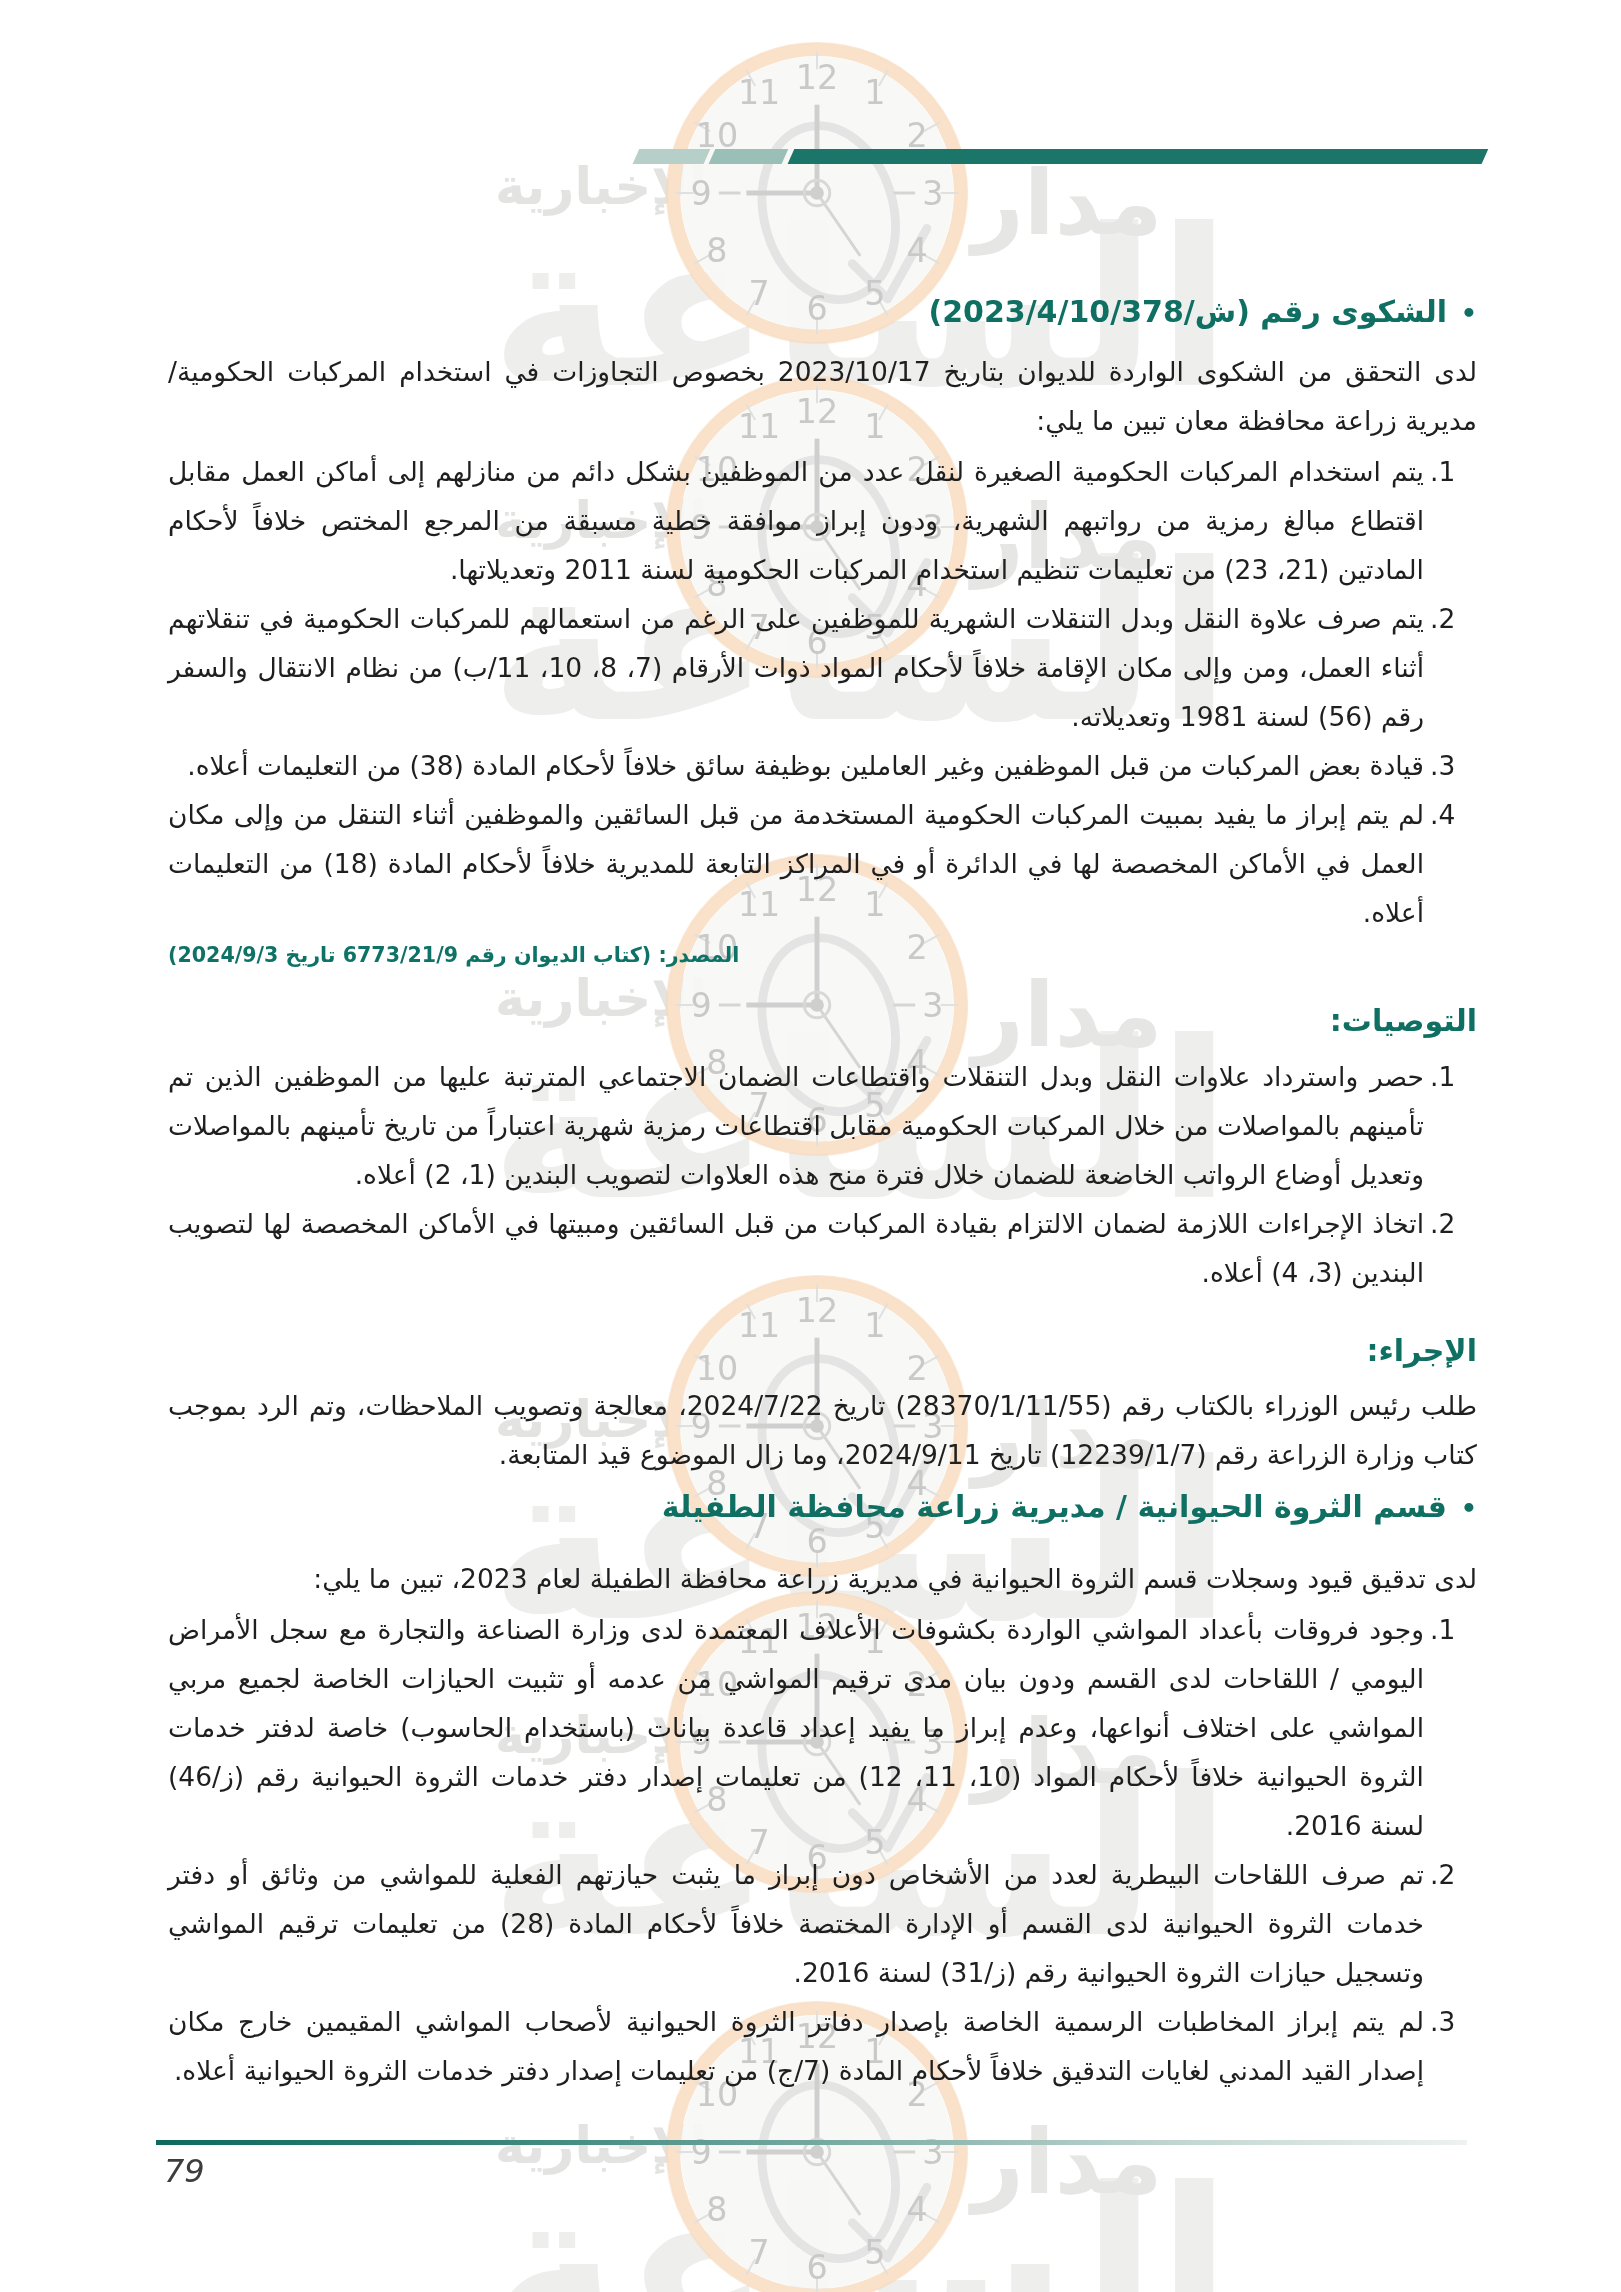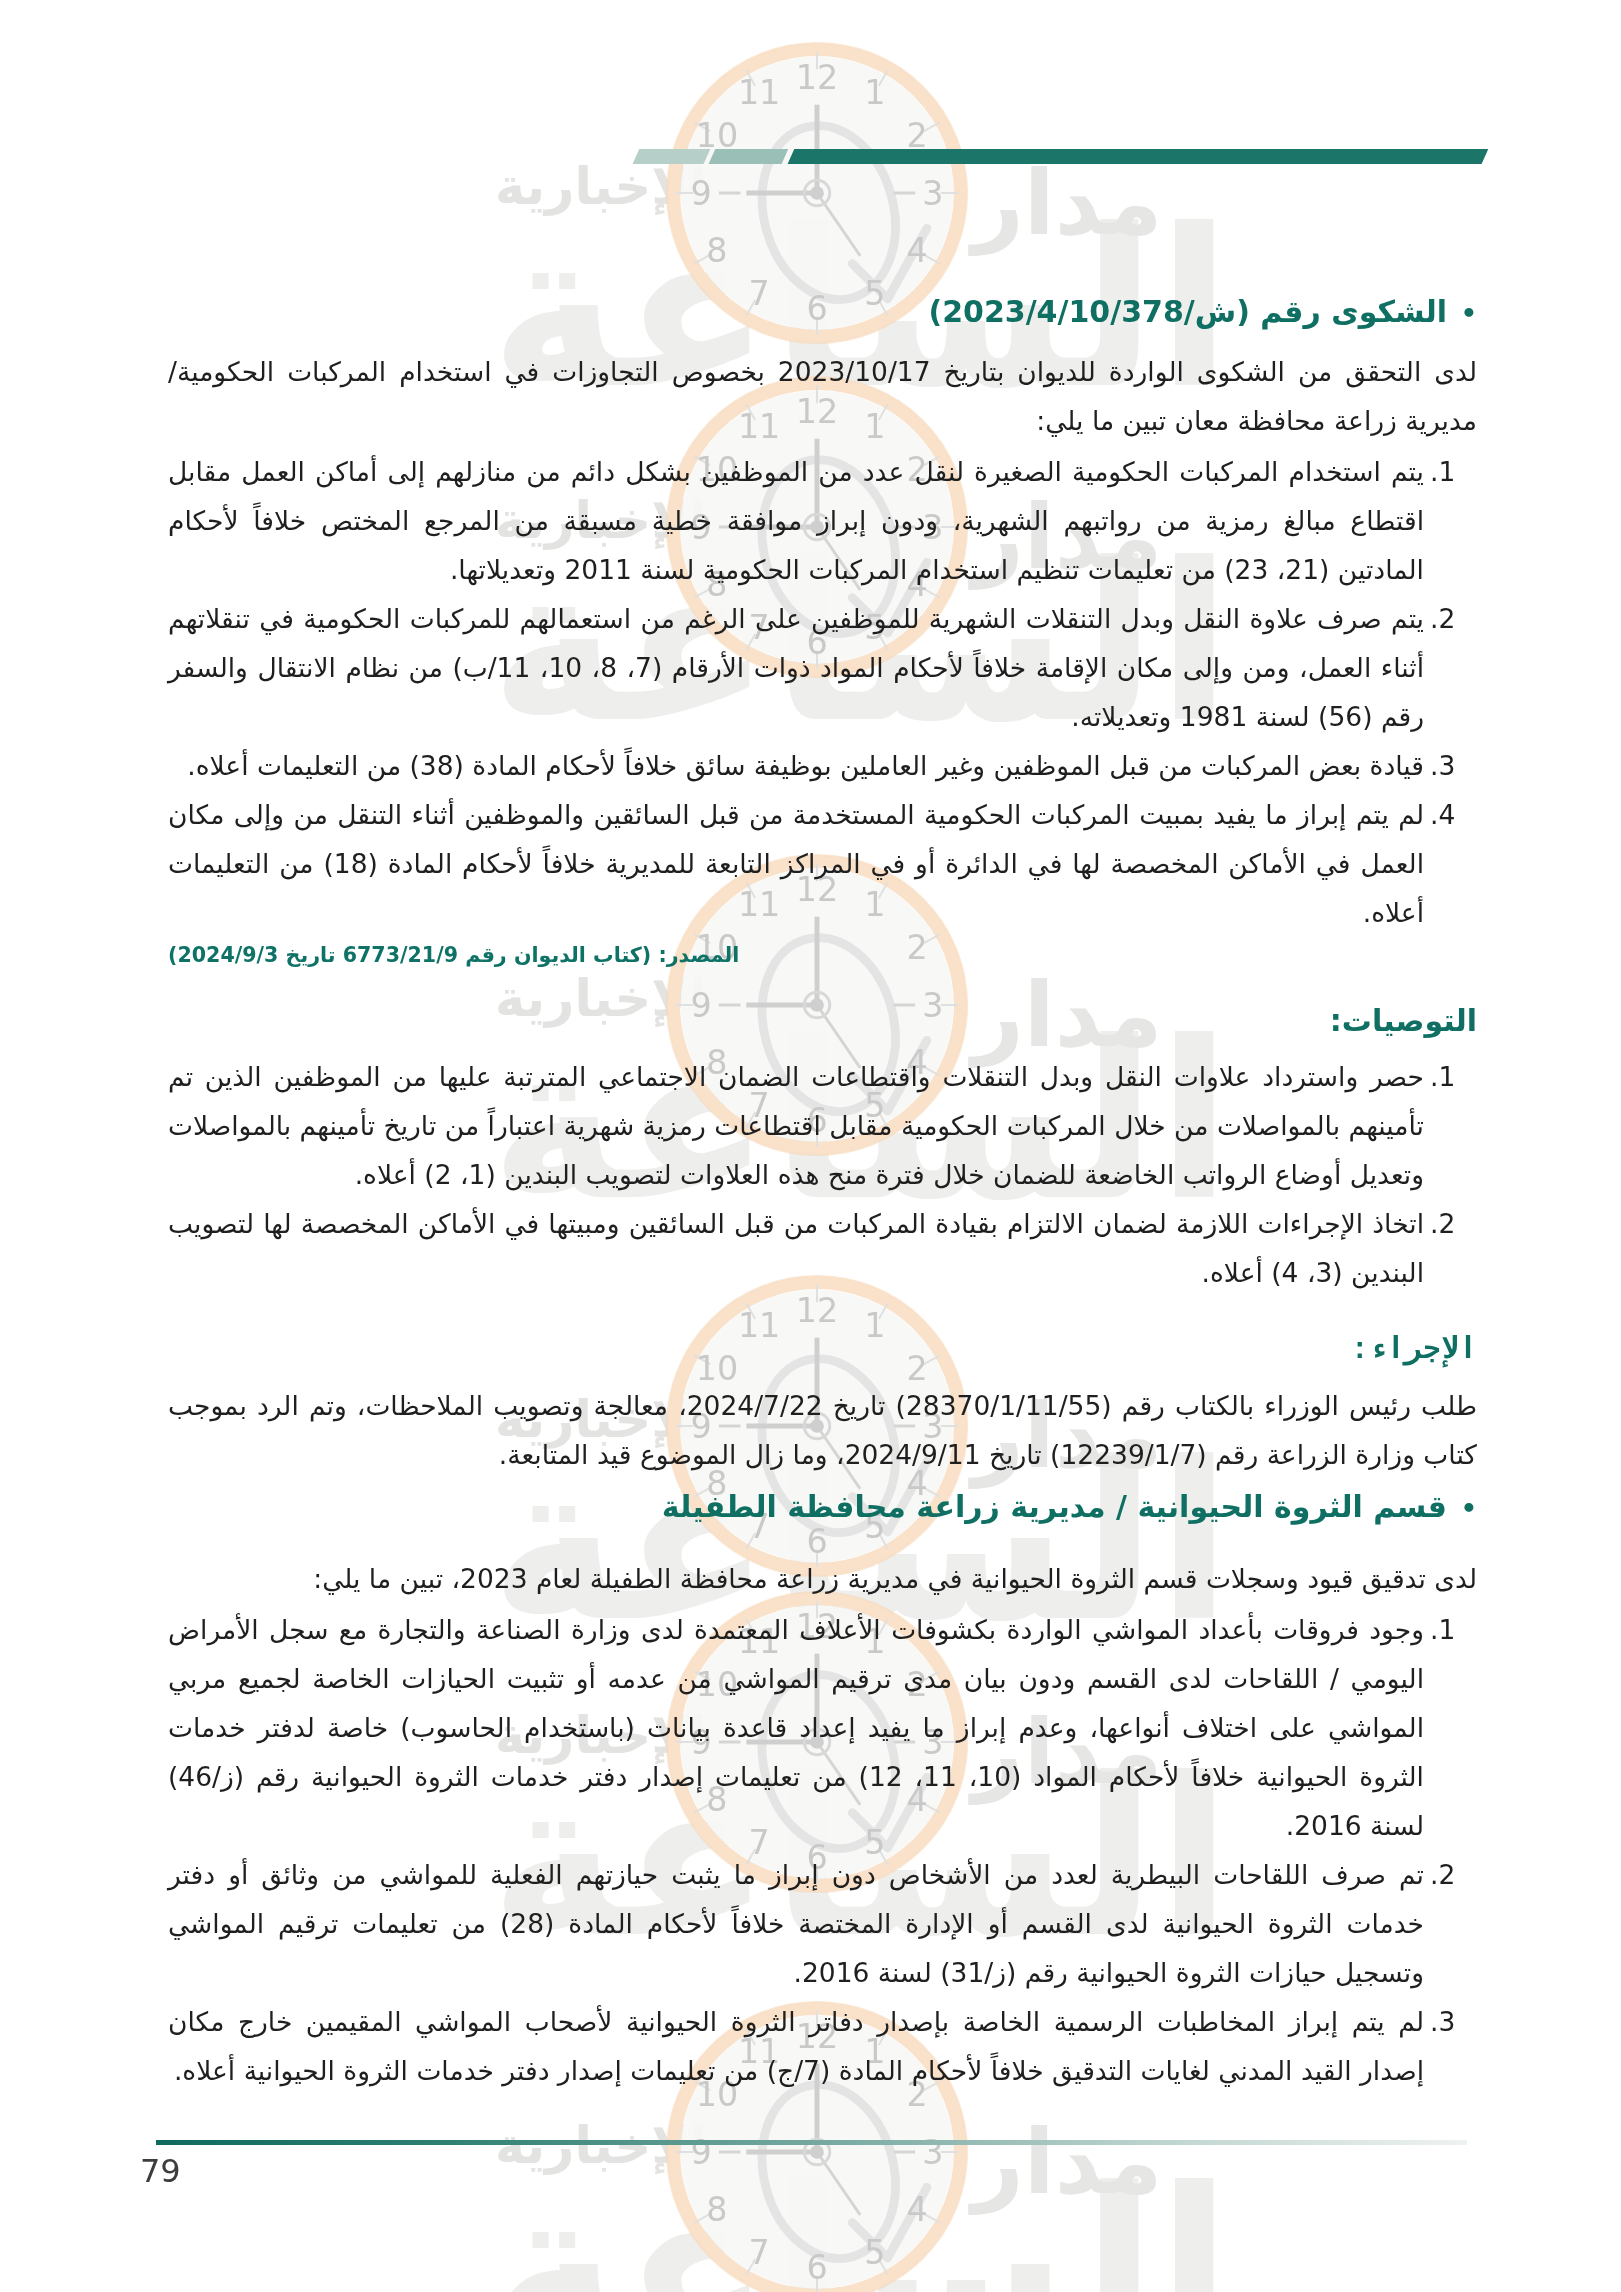--- a/index.html
+++ b/index.html
@@ -28,25 +28,25 @@
            color:#1f1f1f;font-size:26.5px;line-height:49px;text-align:justify;padding-top:286px;}
   .h1{color:#0e6f62;font-size:30px;font-weight:bold;line-height:51px;text-align:right;margin:0 0 7.8px;}
   .h1 .bullet{margin-left:13.7px;font-size:25.5px;}
   .h2{color:#0e6f62;font-size:30px;font-weight:bold;line-height:51px;text-align:right;margin:23.5px 0 5.9px;}
   .para{margin:0 0 2px;}
   .nlist{margin:0;}
   .nitem{position:relative;padding-right:53px;}
   .nnum{position:absolute;right:3.9px;top:0;width:43px;text-align:left;}
   .src{margin:2px 0 0;text-align:left;font-size:20.6px;line-height:33px;color:#0e7366;font-weight:bold;}
   .h1.sec2{margin-bottom:19.6px;}
-  .action-gap{margin-top:27.4px;font-family:Liberation Mono, monospace;}
+  .action-gap{margin-top:27.4px;}
   
   .foot-rule{position:absolute;left:156px;top:2140px;width:1311px;height:4.9px;z-index:1;
      background:linear-gradient(90deg,#0f6a5e 0%,#2a7d70 20%,#74a89f 50%,#c2d6d1 78%,#eef2f1 100%);}
-  .page-num{position:absolute;left:140px;top:2152px;font-size:32px;color:#3d3d3d;z-index:1;}
+  .page-num{position:absolute;left:164px;top:2152px;font-size:32px;color:#3d3d3d;z-index:1;font-style:italic;}
 </style>
 </head>
 <body>
 
 <div class="page">
 
   <svg width="0" height="0" style="position:absolute">
     <defs>
       <symbol id="wm-clock-sym" viewBox="0 0 320 320">
         <circle cx="160" cy="160" r="146" fill="none" stroke="#f9e1ca" stroke-width="13"></circle>

